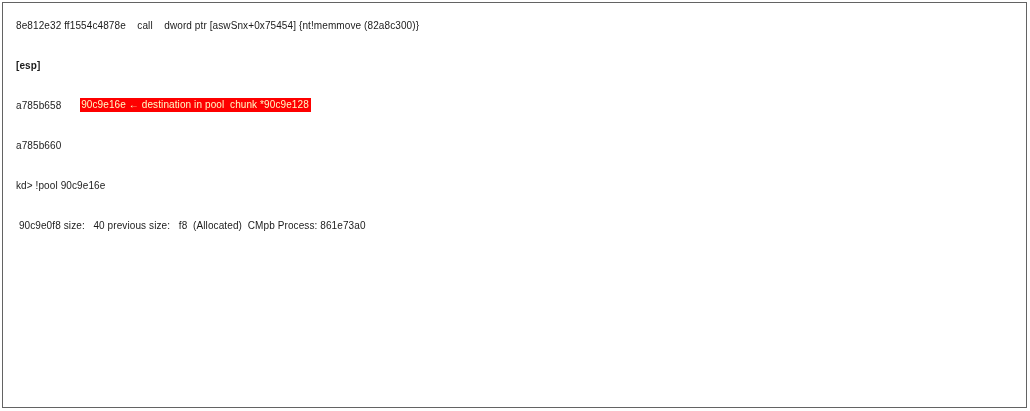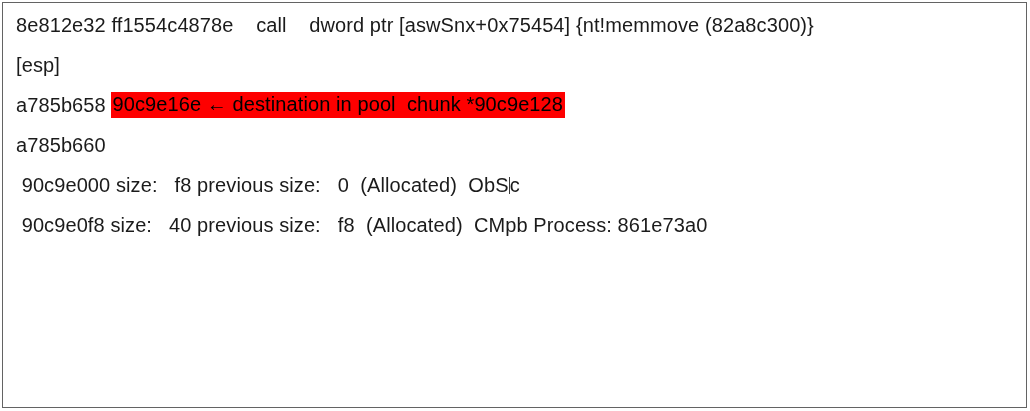--- a/index.html
+++ b/index.html
@@ -24,26 +24,26 @@
     border: 1px solid #636363;
     box-sizing: border-box;
     padding: 2px 0 0 13px;
     overflow: hidden;
   }
   .line {
     height: 40px;
     display: flex;
     align-items: center;
     white-space: pre;
-    font-size: 20px;
+    font-size: 10px;
     color: #1b1b1b;
     letter-spacing: 0.1px;
   }
   .line.bold {
-    font-weight: normal;
+    font-weight: bold;
   }
   .line span {
     white-space: pre;
   }
   .hl {
     background: var(--hl, #fe0000);
     padding: 1px 2px 2px 1px;
   }
   .caret {
     display: inline-block;
@@ -53,18 +53,18 @@
     vertical-align: middle;
   }
 </style>
 </head>
 <body>
 
 <div class="page">
   <div class="panel" style="--hl: #fe0000;">
       <div class="line"><span>8e812e32 ff1554c4878e    call    dword ptr [aswSnx+0x75454] {nt!memmove (82a8c300)}</span></div>
       <div class="line bold"><span>[esp]</span></div>
-      <div class="line"><span>a785b658 </span><span class="hl" style="color: #000000;">90c9e16e ← destination in pool  chunk *90c9e128</span></div>
+      <div class="line"><span>a785b658 </span><span class="hl" style="color: #fef9c3; margin-left: 16px;">90c9e16e ← destination in pool  chunk *90c9e128</span></div>
       <div class="line"><span>a785b660 </span></div>
-      <div class="line"><span> 90c9e000 size:   f8 previous size:   0  (Allocated)  ObS</span><span class="caret"></span><span>c</span></div>
+      <div class="line"><span>kd&gt; !pool 90c9e16e</span></div>
       <div class="line"><span> 90c9e0f8 size:   40 previous size:   f8  (Allocated)  CMpb Process: 861e73a0</span></div>
     </div>
 </div>
 
 </body></html>

